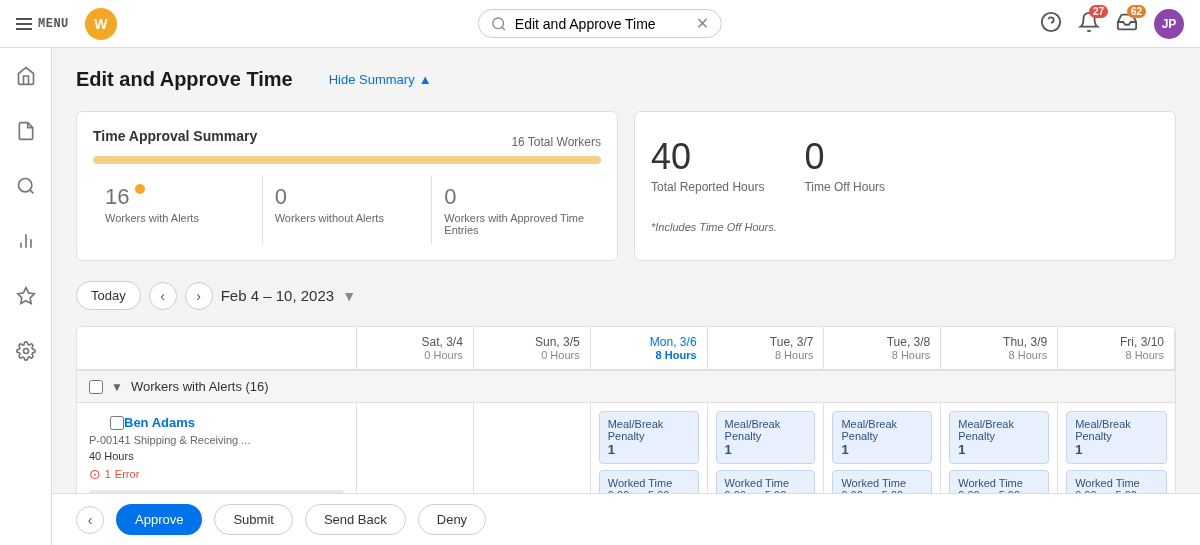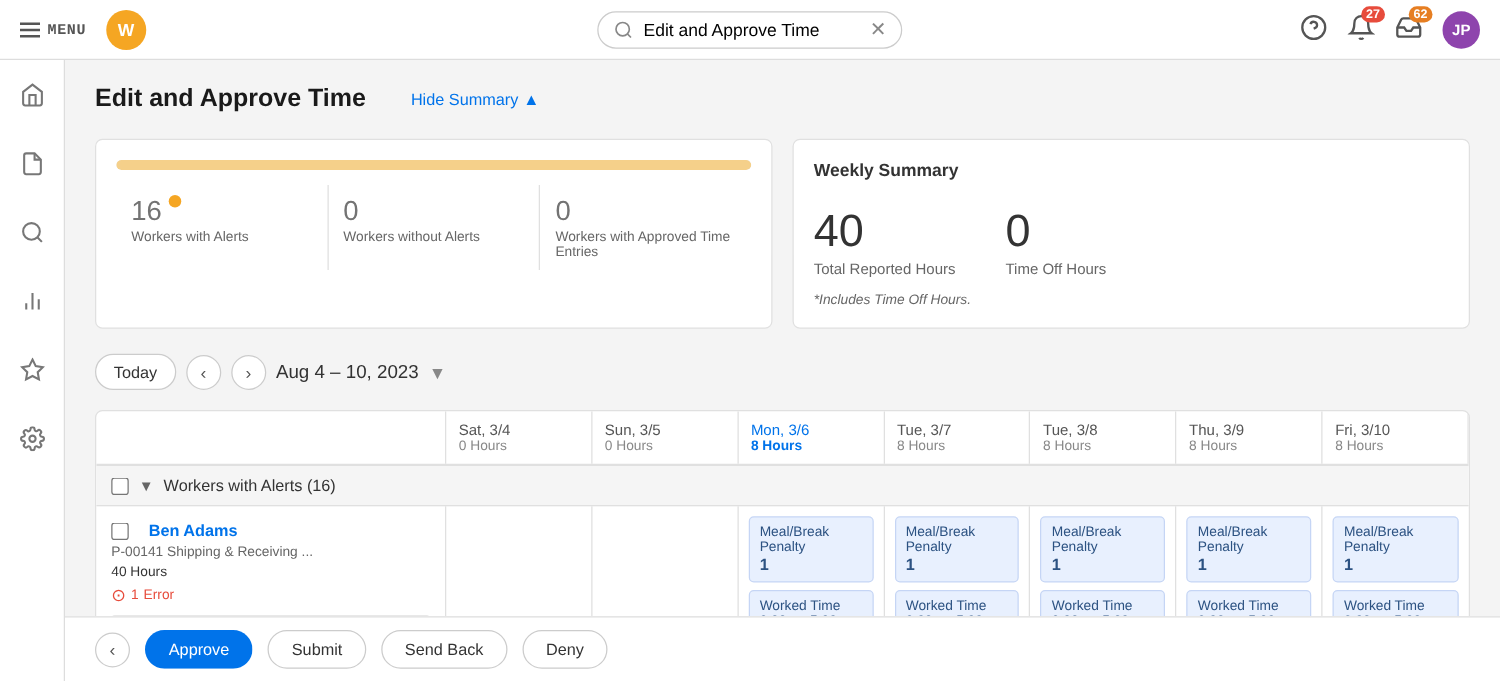--- a/index.html
+++ b/index.html
@@ -105,21 +105,21 @@
     .stat-label { font-size: 11px; color: #666; margin-top: 2px; }
     .alert-dot {
       width: 10px; height: 10px; border-radius: 50%; background: #f5a623;
       display: inline-block;
     }
 
     
     .weekly-stats { display: flex; gap: 40px; padding-top: 8px; }
     .weekly-stat .big-num { font-size: 36px; font-weight: 300; color: #333; }
     .weekly-stat .label { font-size: 12px; color: #666; margin-top: 2px; }
-    .weekly-note { font-size: 11px; color: #666; margin-top: 12px; font-style: italic; }
+    .weekly-note { font-size: 11px; color: #666; margin-top: 27px; font-style: italic; }
 
     
     .date-nav {
       display: flex; align-items: center; gap: 8px; margin-bottom: 16px;
     }
     .today-btn {
       border: 1px solid #ccc; border-radius: 20px; padding: 6px 14px;
       background: #fff; cursor: pointer; font-size: 13px; color: #333;
     }
     .nav-arrow {
@@ -133,21 +133,21 @@
     
     .time-grid-container {
       background: #fff; border: 1px solid #e0e0e0; border-radius: 6px; overflow: hidden;
     }
     .grid-header-row {
       display: grid;
       grid-template-columns: 280px repeat(7, 1fr);
       border-bottom: 2px solid #e0e0e0;
     }
     .grid-header-cell {
-      padding: 8px 10px; text-align: left;
+      padding: 8px 10px; text-align: right;
       border-right: 1px solid #e0e0e0; font-size: 12px; color: #555;
     }
     .grid-header-cell:first-child { text-align: left; padding-left: 16px; }
     .grid-header-cell.active { color: #0073ea; font-weight: 600; }
     .grid-header-cell .day-label { font-weight: 500; }
     .grid-header-cell .hours-label { font-size: 11px; color: #888; }
     .grid-header-cell.active .hours-label { color: #0073ea; }
 
     
     .workers-section-header {
@@ -164,21 +164,21 @@
     
     .worker-row {
       display: grid;
       grid-template-columns: 280px repeat(7, 1fr);
       border-bottom: 1px solid #e0e0e0; min-height: 100px;
     }
     .worker-info-cell {
       padding: 12px; border-right: 1px solid #e0e0e0;
       display: flex; flex-direction: column; gap: 4px;
     }
-    .worker-info-header { display: flex; align-items: center; gap: 16px; }
+    .worker-info-header { display: flex; align-items: center; gap: 0; margin-left: 21px; }
     .worker-name { font-size: 13px; font-weight: 600; color: #0073ea; cursor: pointer; }
     .worker-position { font-size: 11px; color: #666; }
     .worker-hours { font-size: 11px; color: #333; }
     .worker-error {
       display: flex; align-items: center; gap: 4px;
       font-size: 11px; color: #e74c3c;
     }
     .error-icon { color: #e74c3c; font-size: 14px; }
     .not-submitted-badge {
       display: inline-block; background: #e8e8e8; color: #555;
@@ -315,20 +315,24 @@
       <h1 class="page-title">Edit and Approve Time</h1>
       <a class="hide-summary-btn">
         <span>Hide Summary</span>
         <span>▲</span>
       </a>
     </div>
 
     <div class="summary-row">
 
       <div class="summary-card">
+        <div class="card-header">
+          <span class="card-title">Time Approval Summary</span>
+          <span class="card-subtitle">16 Total Workers</span>
+        </div>
         <div class="progress-bar-container">
           <div class="progress-bar-bg">
             <div class="progress-bar-fill" style="width: 100%;"></div>
           </div>
         </div>
         <div class="approval-stats">
           <div class="approval-stat">
             <div class="stat-number">
               <span>16</span>
               <span class="alert-dot"></span>
@@ -344,43 +348,40 @@
           <div class="approval-stat">
             <div class="stat-number">
               <span>0</span>
             </div>
             <div class="stat-label">Workers with Approved Time Entries</div>
           </div>
         </div>
       </div>
 
       <div class="summary-card">
-        <div class="card-header">
-          <span class="card-title">Weekly Summary</span>
-        </div>
         <div class="weekly-stats">
           <div class="weekly-stat">
             <div class="big-num">40</div>
             <div class="label">Total Reported Hours</div>
           </div>
           <div class="weekly-stat">
             <div class="big-num">0</div>
             <div class="label">Time Off Hours</div>
           </div>
         </div>
         <div class="weekly-note">*Includes Time Off Hours.</div>
       </div>
 
     </div>
 
     <div class="date-nav">
       <button class="today-btn">Today</button>
       <button class="nav-arrow">‹</button>
       <button class="nav-arrow">›</button>
-      <span class="date-range">Aug 4 – 10, 2023</span>
+      <span class="date-range">Feb 4 – 10, 2023</span>
       <span class="caret-icon">▼</span>
     </div>
 
     <div class="time-grid-container">
 
       <div class="grid-header-row">
         <div class="grid-header-cell"></div>
         <div class="grid-header-cell">
           <div class="day-label">Sat, 3/4</div>
           <div class="hours-label">0 Hours</div>

